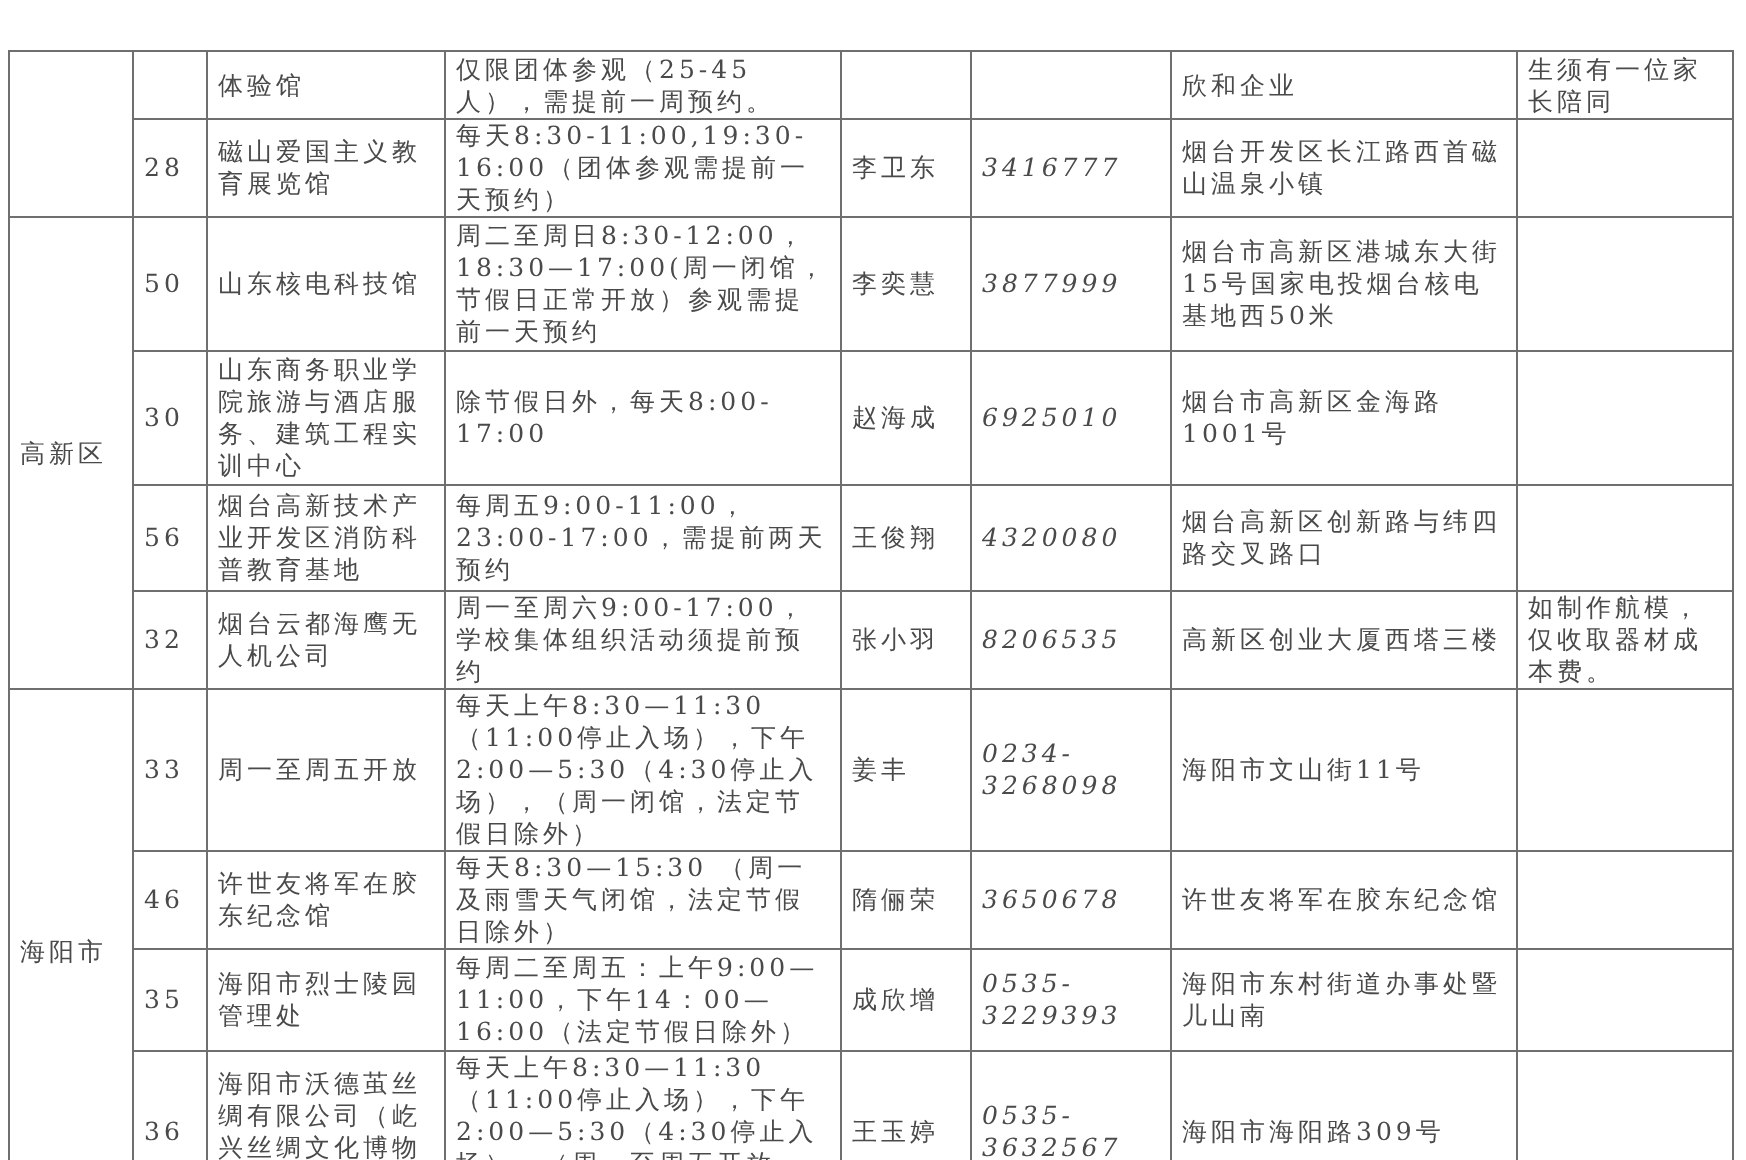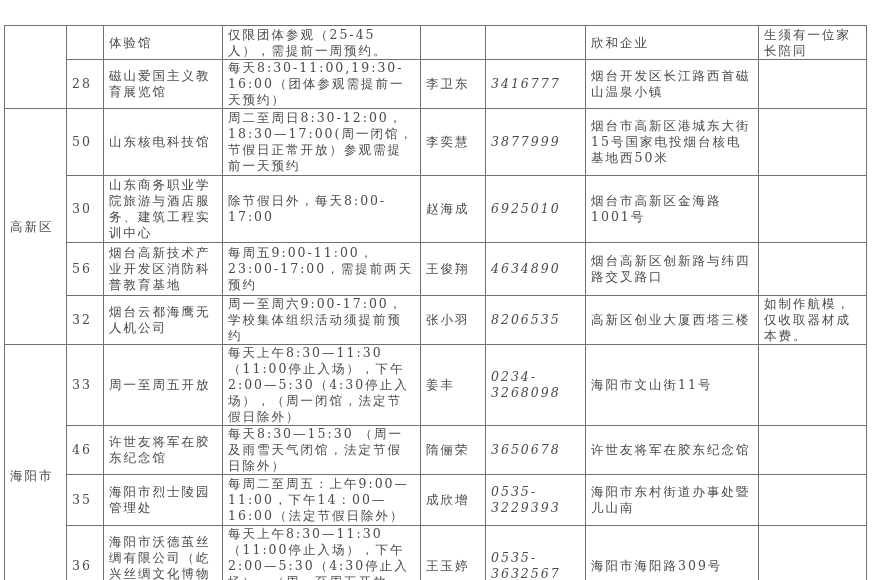--- a/index.html
+++ b/index.html
@@ -65,21 +65,21 @@
       <td>赵海成</td>
       <td class="phone">6925010</td>
       <td>烟台市高新区金海路1001号</td>
       <td></td>
     </tr>
     <tr style="height:53px">
       <td class="num">56</td>
       <td>烟台高新技术产业开发区消防科普教育基地</td>
       <td>每周五9:00-11:00，23:00-17:00，需提前两天预约</td>
       <td>王俊翔</td>
-      <td class="phone">4634890</td>
+      <td class="phone">4320080</td>
       <td>烟台高新区创新路与纬四路交叉路口</td>
       <td></td>
     </tr>
     <tr style="height:48px">
       <td class="num">32</td>
       <td>烟台云都海鹰无人机公司</td>
       <td>周一至周六9:00-17:00，学校集体组织活动须提前预约</td>
       <td>张小羽</td>
       <td class="phone">8206535</td>
       <td>高新区创业大厦西塔三楼</td>

